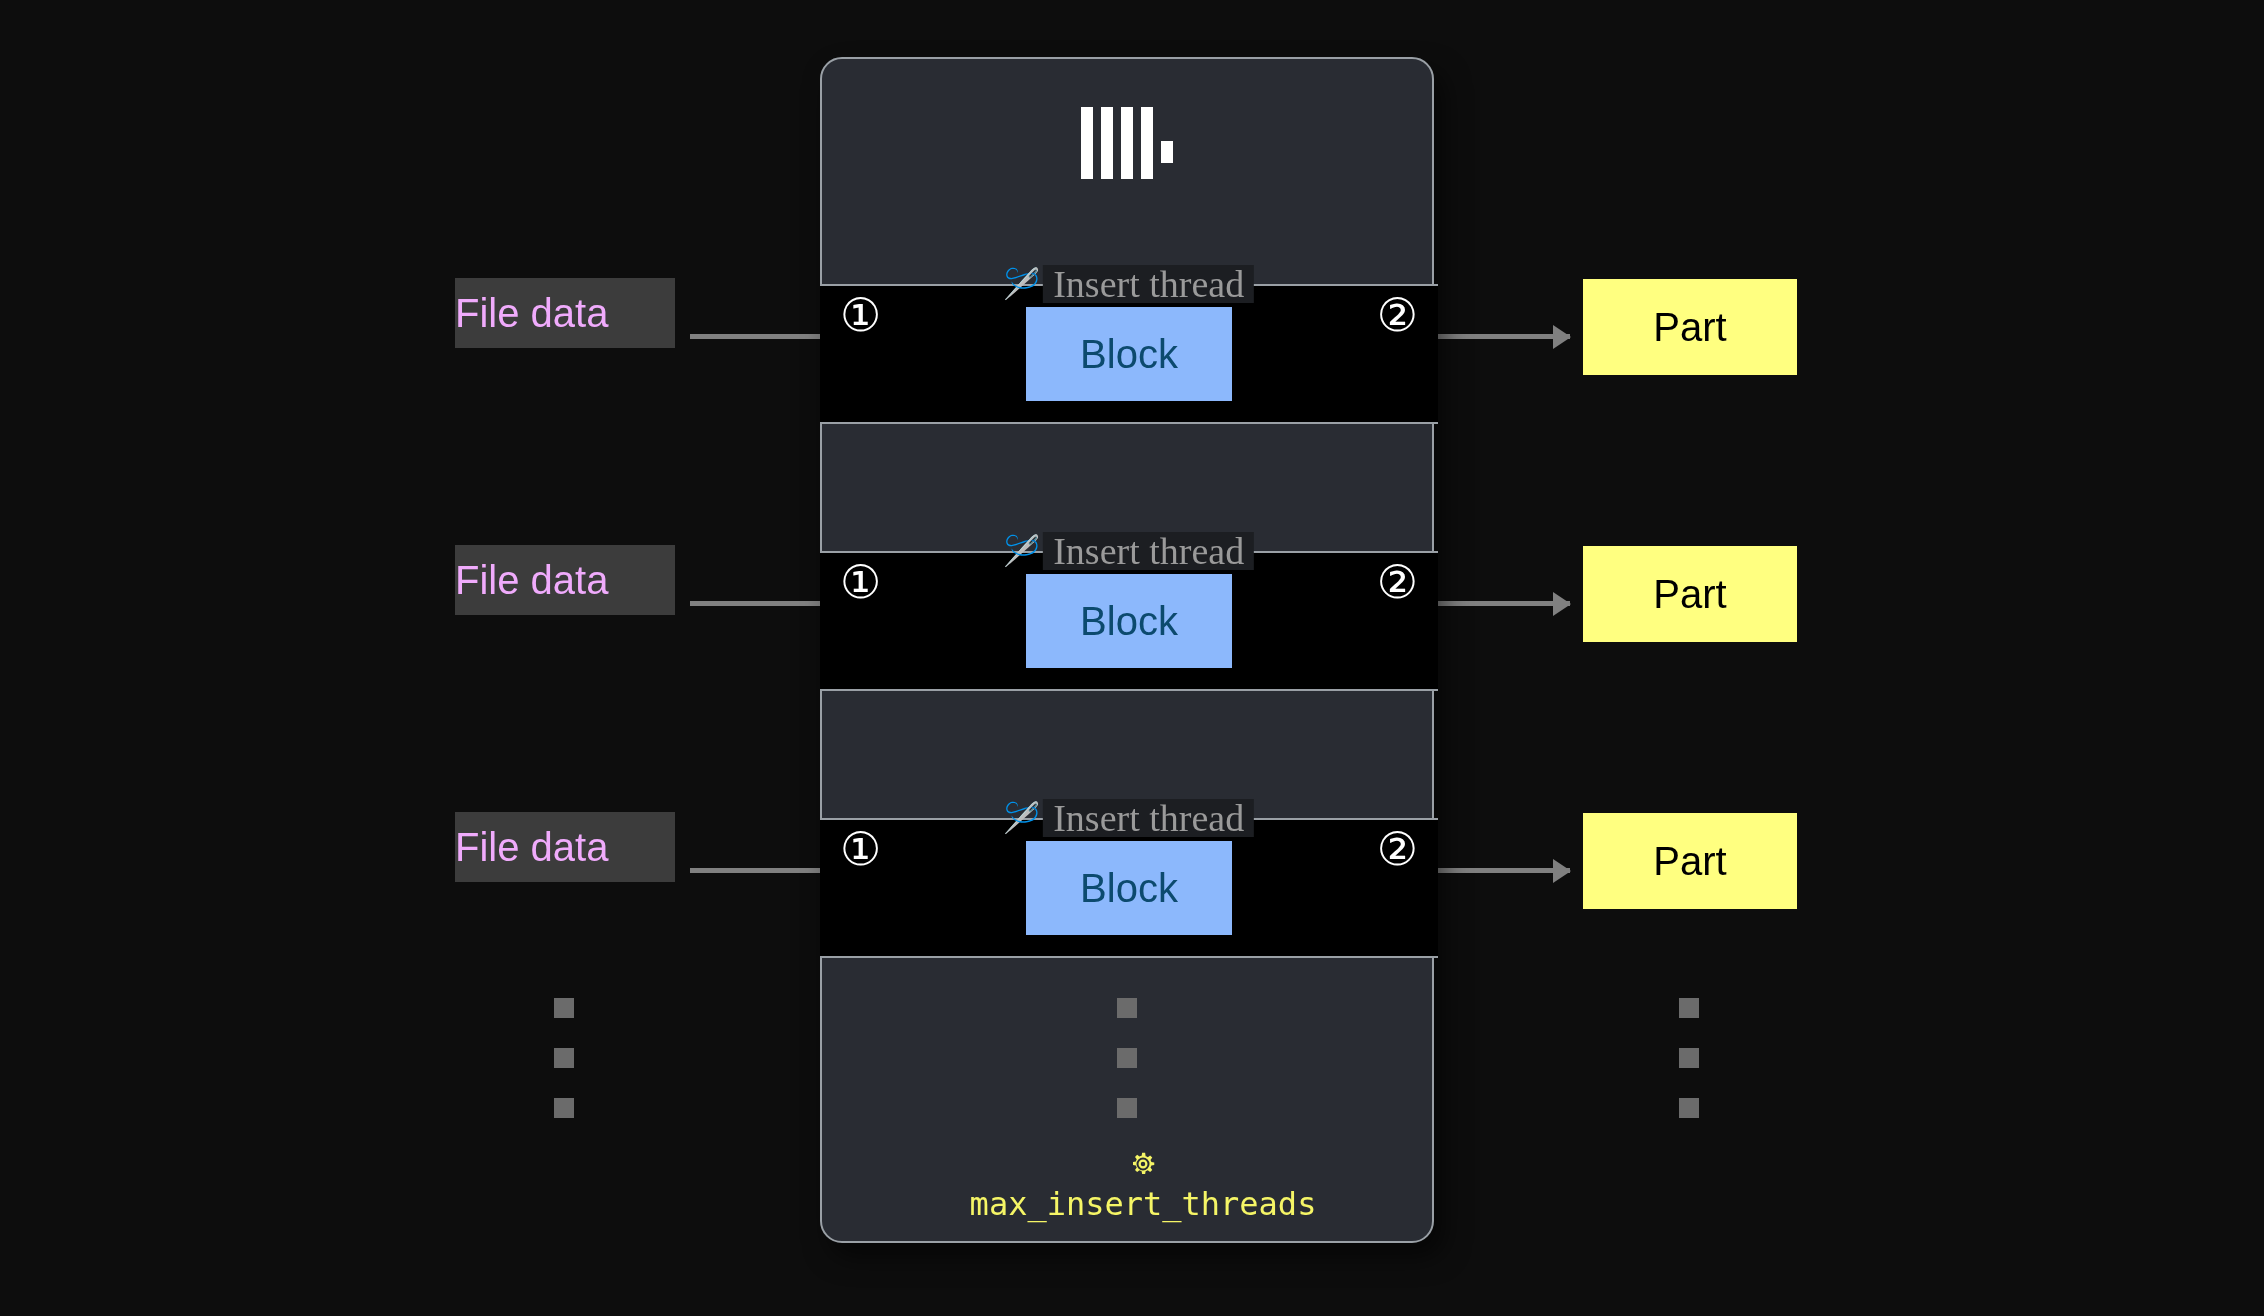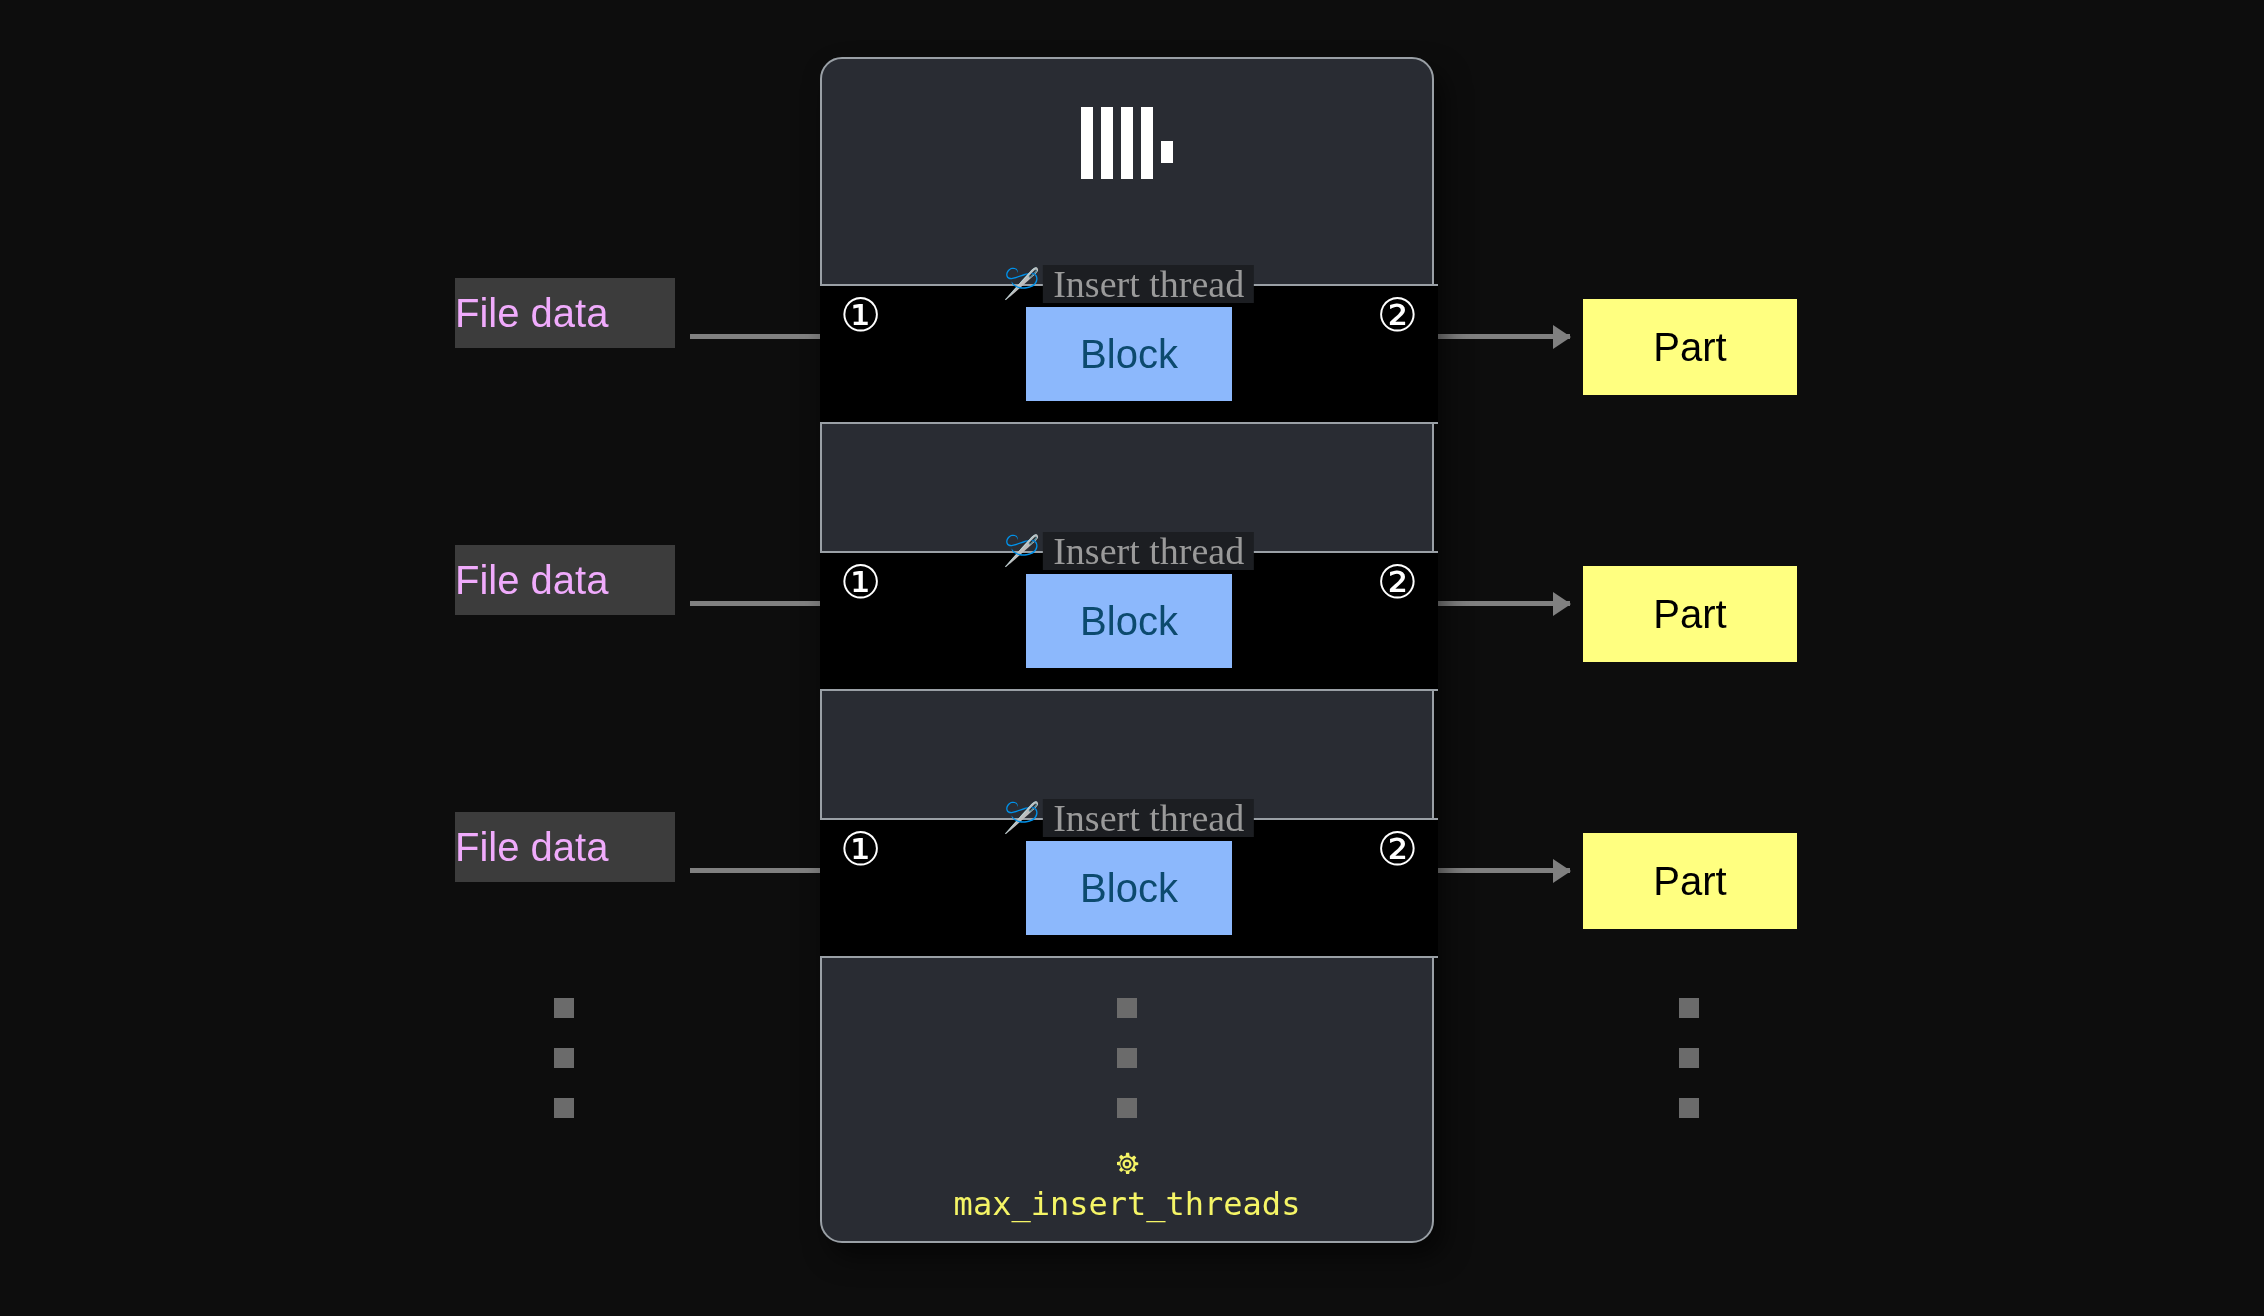--- a/index.html
+++ b/index.html
@@ -153,21 +153,20 @@
   .part-box {
     position: absolute;
     width: 214px;
     height: 96px;
     background: #ffff80;
     color: #000000;
     font-size: 40px;
     display: flex;
     align-items: center;
     justify-content: center;
-    margin-top: 20px;
   }
   .part-box.p0 { left: 1583px; top: 279px; }
   .part-box.p1 { left: 1583px; top: 546px; }
   .part-box.p2 { left: 1583px; top: 813px; }
 
   
   .arrow {
     position: absolute;
     height: 5px;
     background: #808080;
@@ -202,21 +201,21 @@
     height: 20px;
     background: #6b6b6b;
   }
   .dots.d-left   { left: 554px;  top: 998px; }
   .dots.d-center { left: 1117px; top: 998px; }
   .dots.d-right  { left: 1679px; top: 998px; }
 
   
   #setting-block {
     position: absolute;
-    left: 0;
+    left: 16px;
     top: 1090px;
     width: 100%;
     display: flex;
     flex-direction: column;
     align-items: center;
     gap: 6px;
   }
   #gear-icon {
     width: 30px;
     height: 30px;

